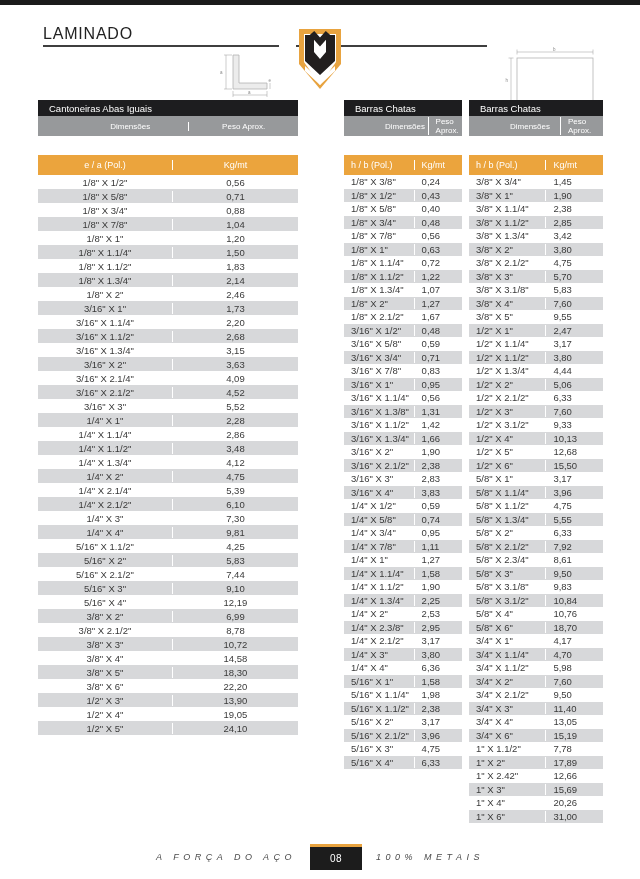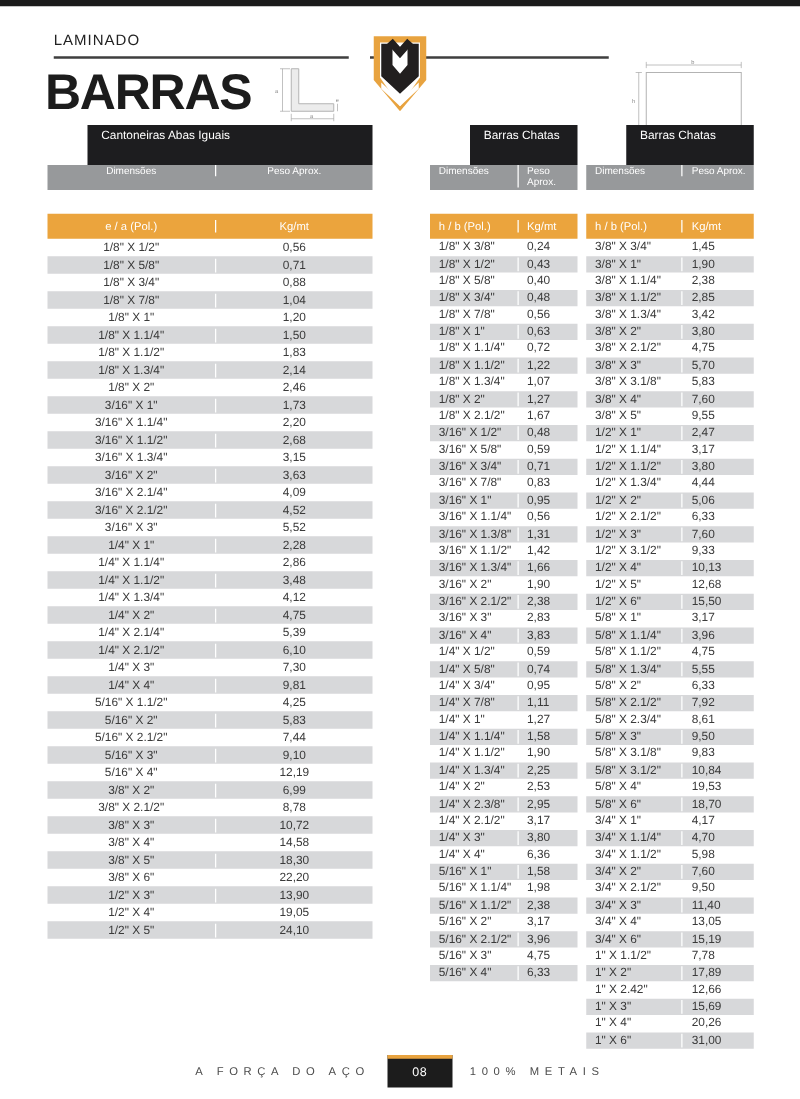--- a/index.html
+++ b/index.html
@@ -2,68 +2,67 @@
 <html><head>
 <meta charset="utf-8">
 <style>
   * { margin:0; padding:0; box-sizing:border-box; }
   html,body { background:#ffffff; }
   body { font-family:"Liberation Sans", sans-serif; }
   .page { position:relative; width:640px; height:879px; background:#fff; overflow:hidden; }
 
   .top-accent { position:absolute; left:0; top:0; width:640px; height:5px; background:#1b1b1b; }
 
-  .category-label { position:absolute; left:43px; top:25px; font-size:12px; letter-spacing:0.8px; color:#222; }
+  .category-label { position:absolute; left:43px; top:25px; font-size:16px; letter-spacing:0.8px; color:#222; }
   .rule { position:absolute; top:45px; height:2px; background:#3f3f3f; }
   .rule-left { left:43px; width:236px; }
   .rule-right { left:296px; width:191px; }
 
   .page-title { position:absolute; left:36px; top:52px; font-size:40px; font-weight:bold; color:#1c1c1c; letter-spacing:-1px; line-height:1.1; }
 
   .brand-logo { position:absolute; left:297px; top:27px; }
   .angle-diagram { position:absolute; left:213px; top:50px; }
   .flatbar-diagram { position:absolute; left:505px; top:47px; }
 
   .tbl { position:absolute; top:100px; }
   .t-left  { left:38px;  width:260px; }
   .t-mid   { left:344px; width:118px; }
   .t-right { left:469px; width:134px; }
 
-  .tbl-title { height:32px; line-height:18px; background:#1d1d1f; color:#fff; font-size:9.5px; padding-left:11px; white-space:nowrap;margin-left:32px; }
-  .tbl-heads { display:flex; height:20px; background:#97999b; color:#fff; font-size:8px; align-items:flex-start; }
+  .tbl-title { height:16px; line-height:18px; background:#1d1d1f; color:#fff; font-size:9.5px; padding-left:11px; white-space:nowrap; }
+  .tbl-heads { display:flex; height:20px; background:#97999b; color:#fff; font-size:8px; align-items:center;padding-left:34px; }
   .tbl-units { display:flex; height:20px; background:#eba43d; color:#fff; font-size:9px; align-items:center;margin-top:19px; }
   .trow { display:flex; height:14px; align-items:center; font-size:9.5px; color:#3a3a3a; white-space:nowrap; }
   .t-mid .trow, .t-right .trow { height:13.5px; }
   .tbody .trow:nth-child(even) { background:#d7d8da; }
 
   .c2 { border-left:1px solid #fff; }
   .t-left  .c1 { width:51.5%; text-align:center; }
   .t-left  .c2 { width:48.5%; text-align:center; }
   .t-mid   .c1 { width:59%;  padding-left:7px; }
   .t-mid   .c2 { width:41%;  padding-left:7px; }
   .t-right .c1 { width:57%;  padding-left:7px; }
   .t-right .c2 { width:43%;  padding-left:7px; }
 
   .footer { position:absolute; left:0; top:844px; width:640px; display:flex; justify-content:center; align-items:center; gap:14px; }
-  .footer-text { font-size:9px; letter-spacing:4.5px; color:#4b4b4b; }
+  .footer-text { font-size:9px; letter-spacing:4.5px; color:#4b4b4b;font-style:italic; }
   .page-badge { width:52px; height:26px; background:#1c1c1c; border-top:3px solid #e8a33f; color:#fff; font-size:10px; display:flex; align-items:center; justify-content:center; letter-spacing:0.5px; }
   svg text { font-family:"Liberation Sans", sans-serif; }
 </style>
 </head>
 <body>
 
 <div class="page">
 
   <div class="top-accent"></div>
 
   <div class="category-label">LAMINADO</div>
   <div class="rule rule-left"></div>
   <div class="rule rule-right"></div>
 
-  <div class="page-title">BARRAS</div>
 
   <svg class="angle-diagram" width="60" height="50" viewBox="0 0 60 50">
     <path d="M20,5 h6 v28 h28 v6 h-34 z" fill="#ececec" stroke="#b3b3b3" stroke-width="0.8"></path>
     <line x1="13" y1="5" x2="13" y2="39" stroke="#9b9b9b" stroke-width="0.5"></line>
     <line x1="11" y1="5" x2="19" y2="5" stroke="#9b9b9b" stroke-width="0.5"></line>
     <line x1="11" y1="39" x2="19" y2="39" stroke="#9b9b9b" stroke-width="0.5"></line>
     <text x="7" y="24" font-size="4.5" fill="#888">a</text>
     <line x1="20" y1="45" x2="54" y2="45" stroke="#9b9b9b" stroke-width="0.5"></line>
     <line x1="20" y1="41" x2="20" y2="47" stroke="#9b9b9b" stroke-width="0.5"></line>
     <line x1="54" y1="41" x2="54" y2="47" stroke="#9b9b9b" stroke-width="0.5"></line>
@@ -590,21 +589,21 @@
         <div class="trow">
           <span class="c1">5/8" X 3.1/8"</span>
           <span class="c2">9,83</span>
         </div>
         <div class="trow">
           <span class="c1">5/8" X 3.1/2"</span>
           <span class="c2">10,84</span>
         </div>
         <div class="trow">
           <span class="c1">5/8" X 4"</span>
-          <span class="c2">19,53</span>
+          <span class="c2">10,76</span>
         </div>
         <div class="trow">
           <span class="c1">5/8" X 6"</span>
           <span class="c2">18,70</span>
         </div>
         <div class="trow">
           <span class="c1">3/4" X 1"</span>
           <span class="c2">4,17</span>
         </div>
         <div class="trow">

